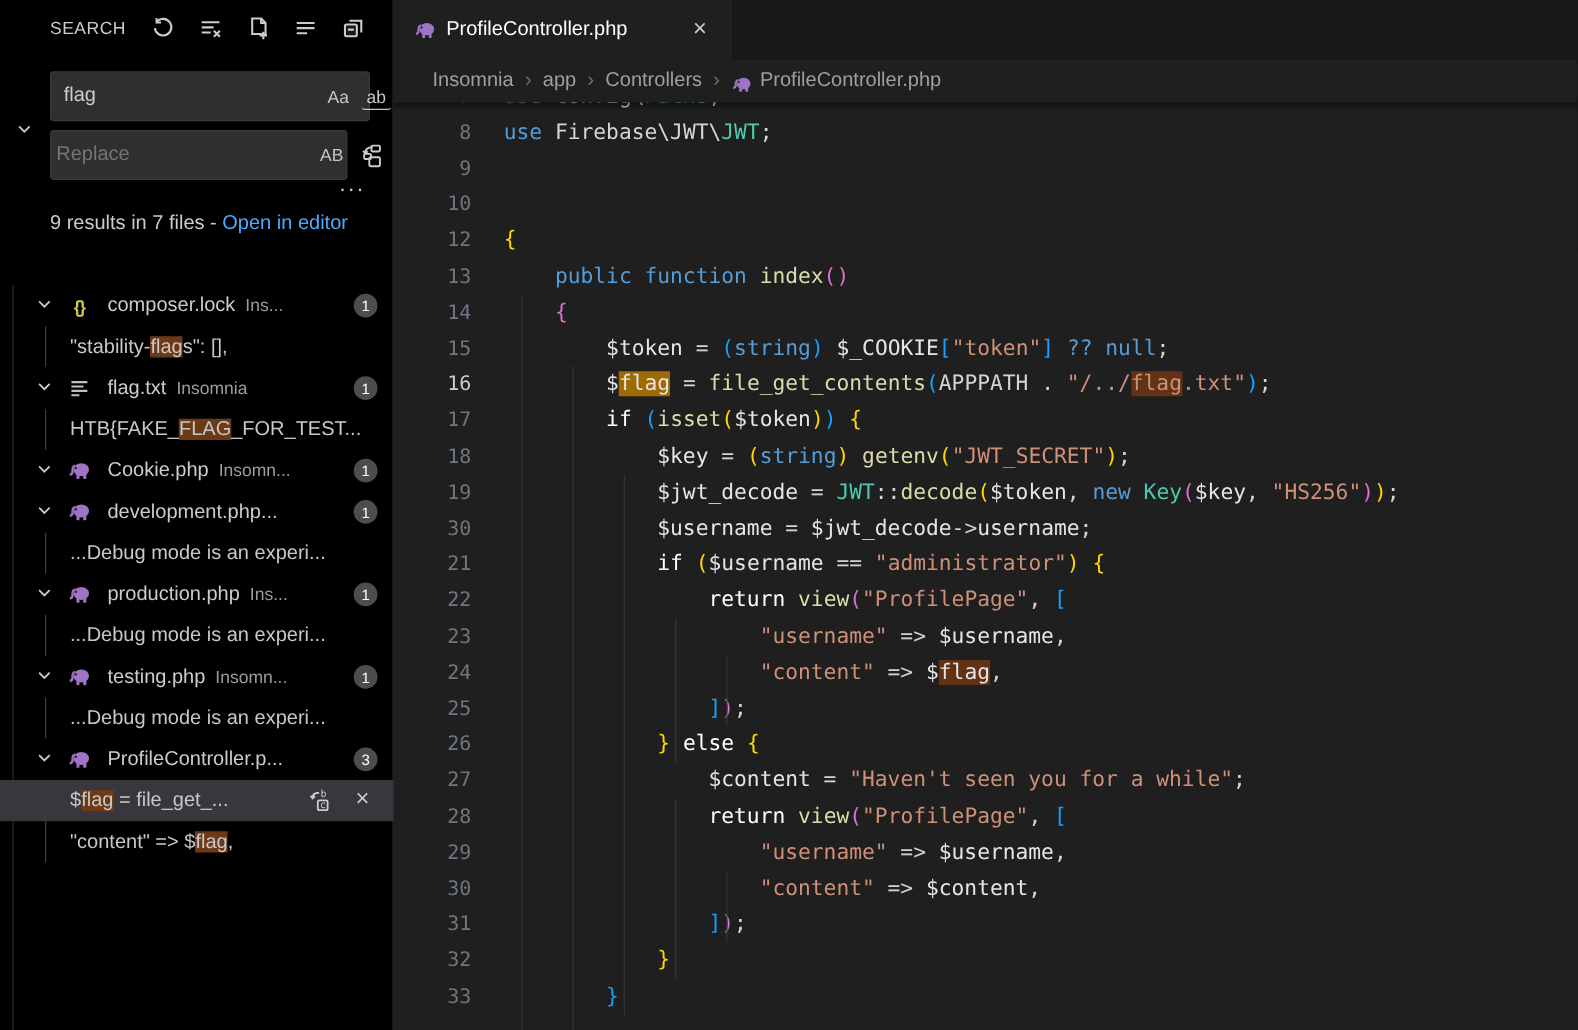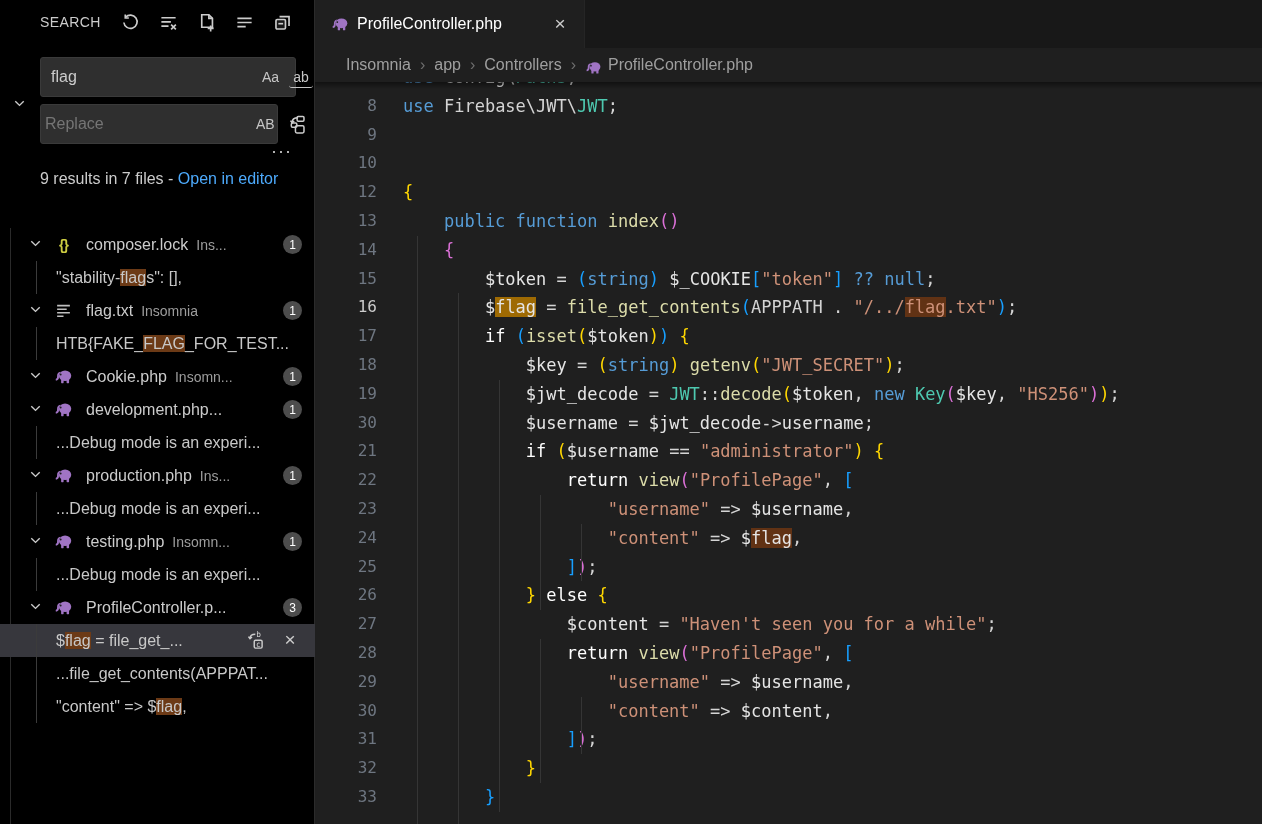--- a/index.html
+++ b/index.html
@@ -307,24 +307,20 @@
                   <path d="M8.6 3.2c-3 0-4 1.2-4 3.2"></path>
                   <path d="M3.4 5l1.2 1.6L6.1 5.3"></path>
                   <rect x="7.8" y="7.8" width="6" height="6" rx="1"></rect>
                 </g>
                 <text x="9.4" y="5.6" fill="#cccccc" font-size="6" font-family="DejaVu Sans Mono, monospace">b</text>
                 <text x="9.2" y="12.8" fill="#cccccc" font-size="6" font-family="DejaVu Sans Mono, monospace">c</text>
               </svg>
             </span>
             <span class="icon-btn" style="font-size: 19px;">×</span>
           </span>
-        </div>
-        <div class="trow match">
-          <span class="m-guide"></span>
-          <span class="m-text">...file_get_contents(APPPAT...</span>
         </div>
         <div class="trow match">
           <span class="m-guide"></span>
           <span class="m-text">"content" =&gt; $<span class="shl">flag</span>,</span>
         </div>
       </div>
   </aside>
 
   <main class="editor">
     <div class="tabbar">

